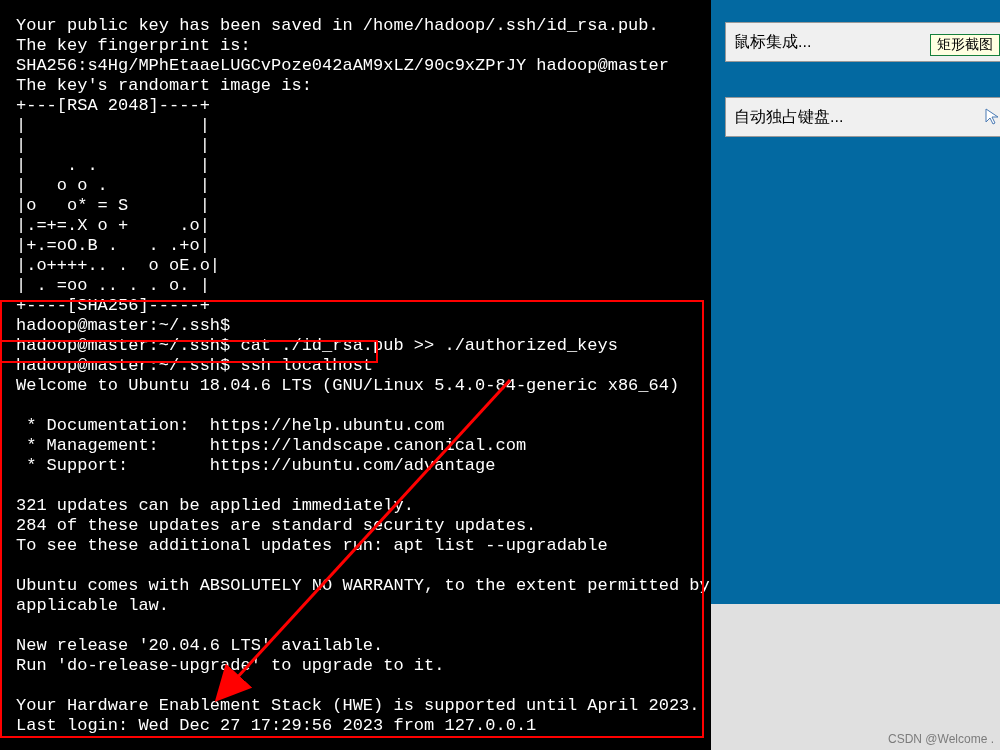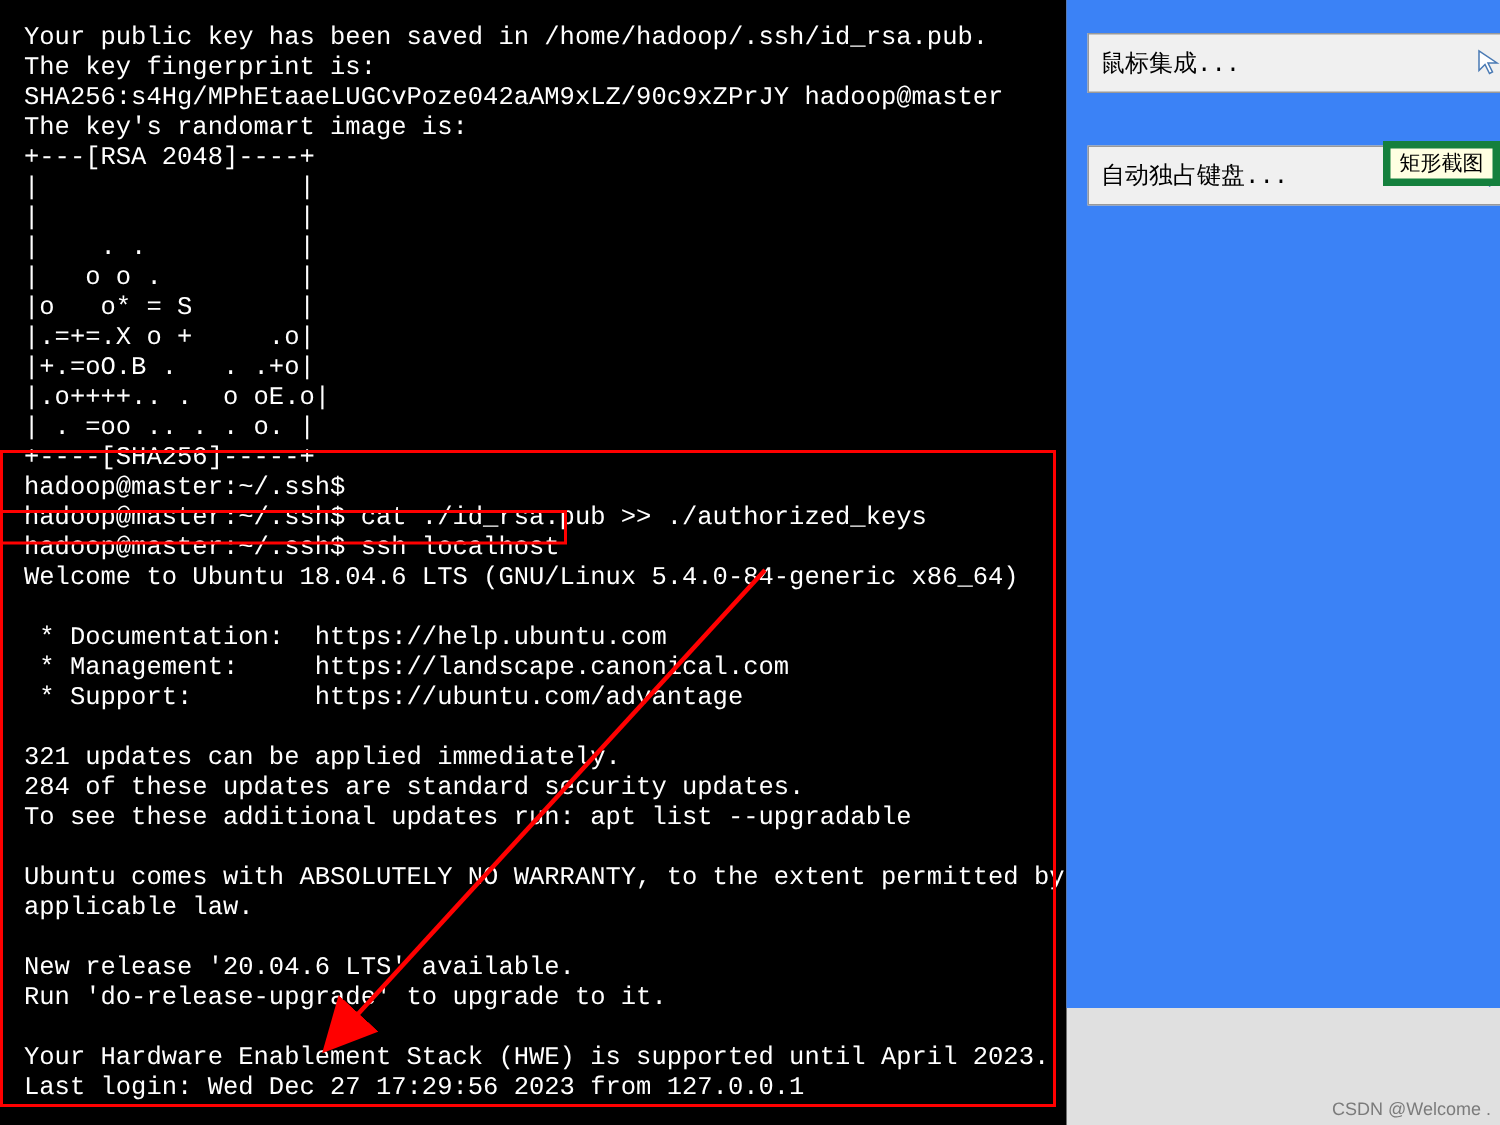--- a/index.html
+++ b/index.html
@@ -10,29 +10,29 @@
     font-family:"Courier New",Courier,monospace;font-size:17px;line-height:20px;
     letter-spacing:0px;}
   .term pre{margin:0;padding:16px;white-space:pre;font-family:inherit;font-size:inherit;
     line-height:inherit;}
   
   .hl{position:absolute;border:2px solid #ff0000;pointer-events:none;}
   .hl.outer{left:0;top:300px;width:700px;height:434px;}
   .hl.inner{left:0;top:340px;width:374px;height:19px;}
   svg.arrow{position:absolute;left:0;top:0;pointer-events:none;}
   
-  .side{flex:1;height:672px;background:#3b82f6;position:relative;font-family:Liberation Mono, monospace;}
+  .side{flex:1;height:604px;background:#0369a1;position:relative;}
   .panel-btn{position:absolute;left:14px;width:278px;height:38px;
     background:#f0f0f0;border:1px solid #999;display:flex;align-items:center;
     padding-left:8px;font-size:16px;color:#000;}
   .panel-btn.first{top:22px;}
   .panel-btn.second{top:97px;}
   .panel-btn .ico{position:absolute;right:10px;top:9px;width:18px;height:18px;}
   .tooltip{position:absolute;right:0;bottom:548px;background:#ffffe1;
-    border:5px solid #15803d;padding:1px 6px;font-size:14px;color:#000;}
+    border:1px solid #15803d;padding:1px 6px;font-size:14px;color:#000;}
   .watermark{position:absolute;right:6px;bottom:4px;font-size:12px;
     color:rgba(80,80,80,.7);}
   .cursor{display:inline-block;width:10px;height:3px;background:#fff;
     vertical-align:-1px;margin-left:2px;}
 </style>
 </head>
 <body>
 
 <div class="root">
 

